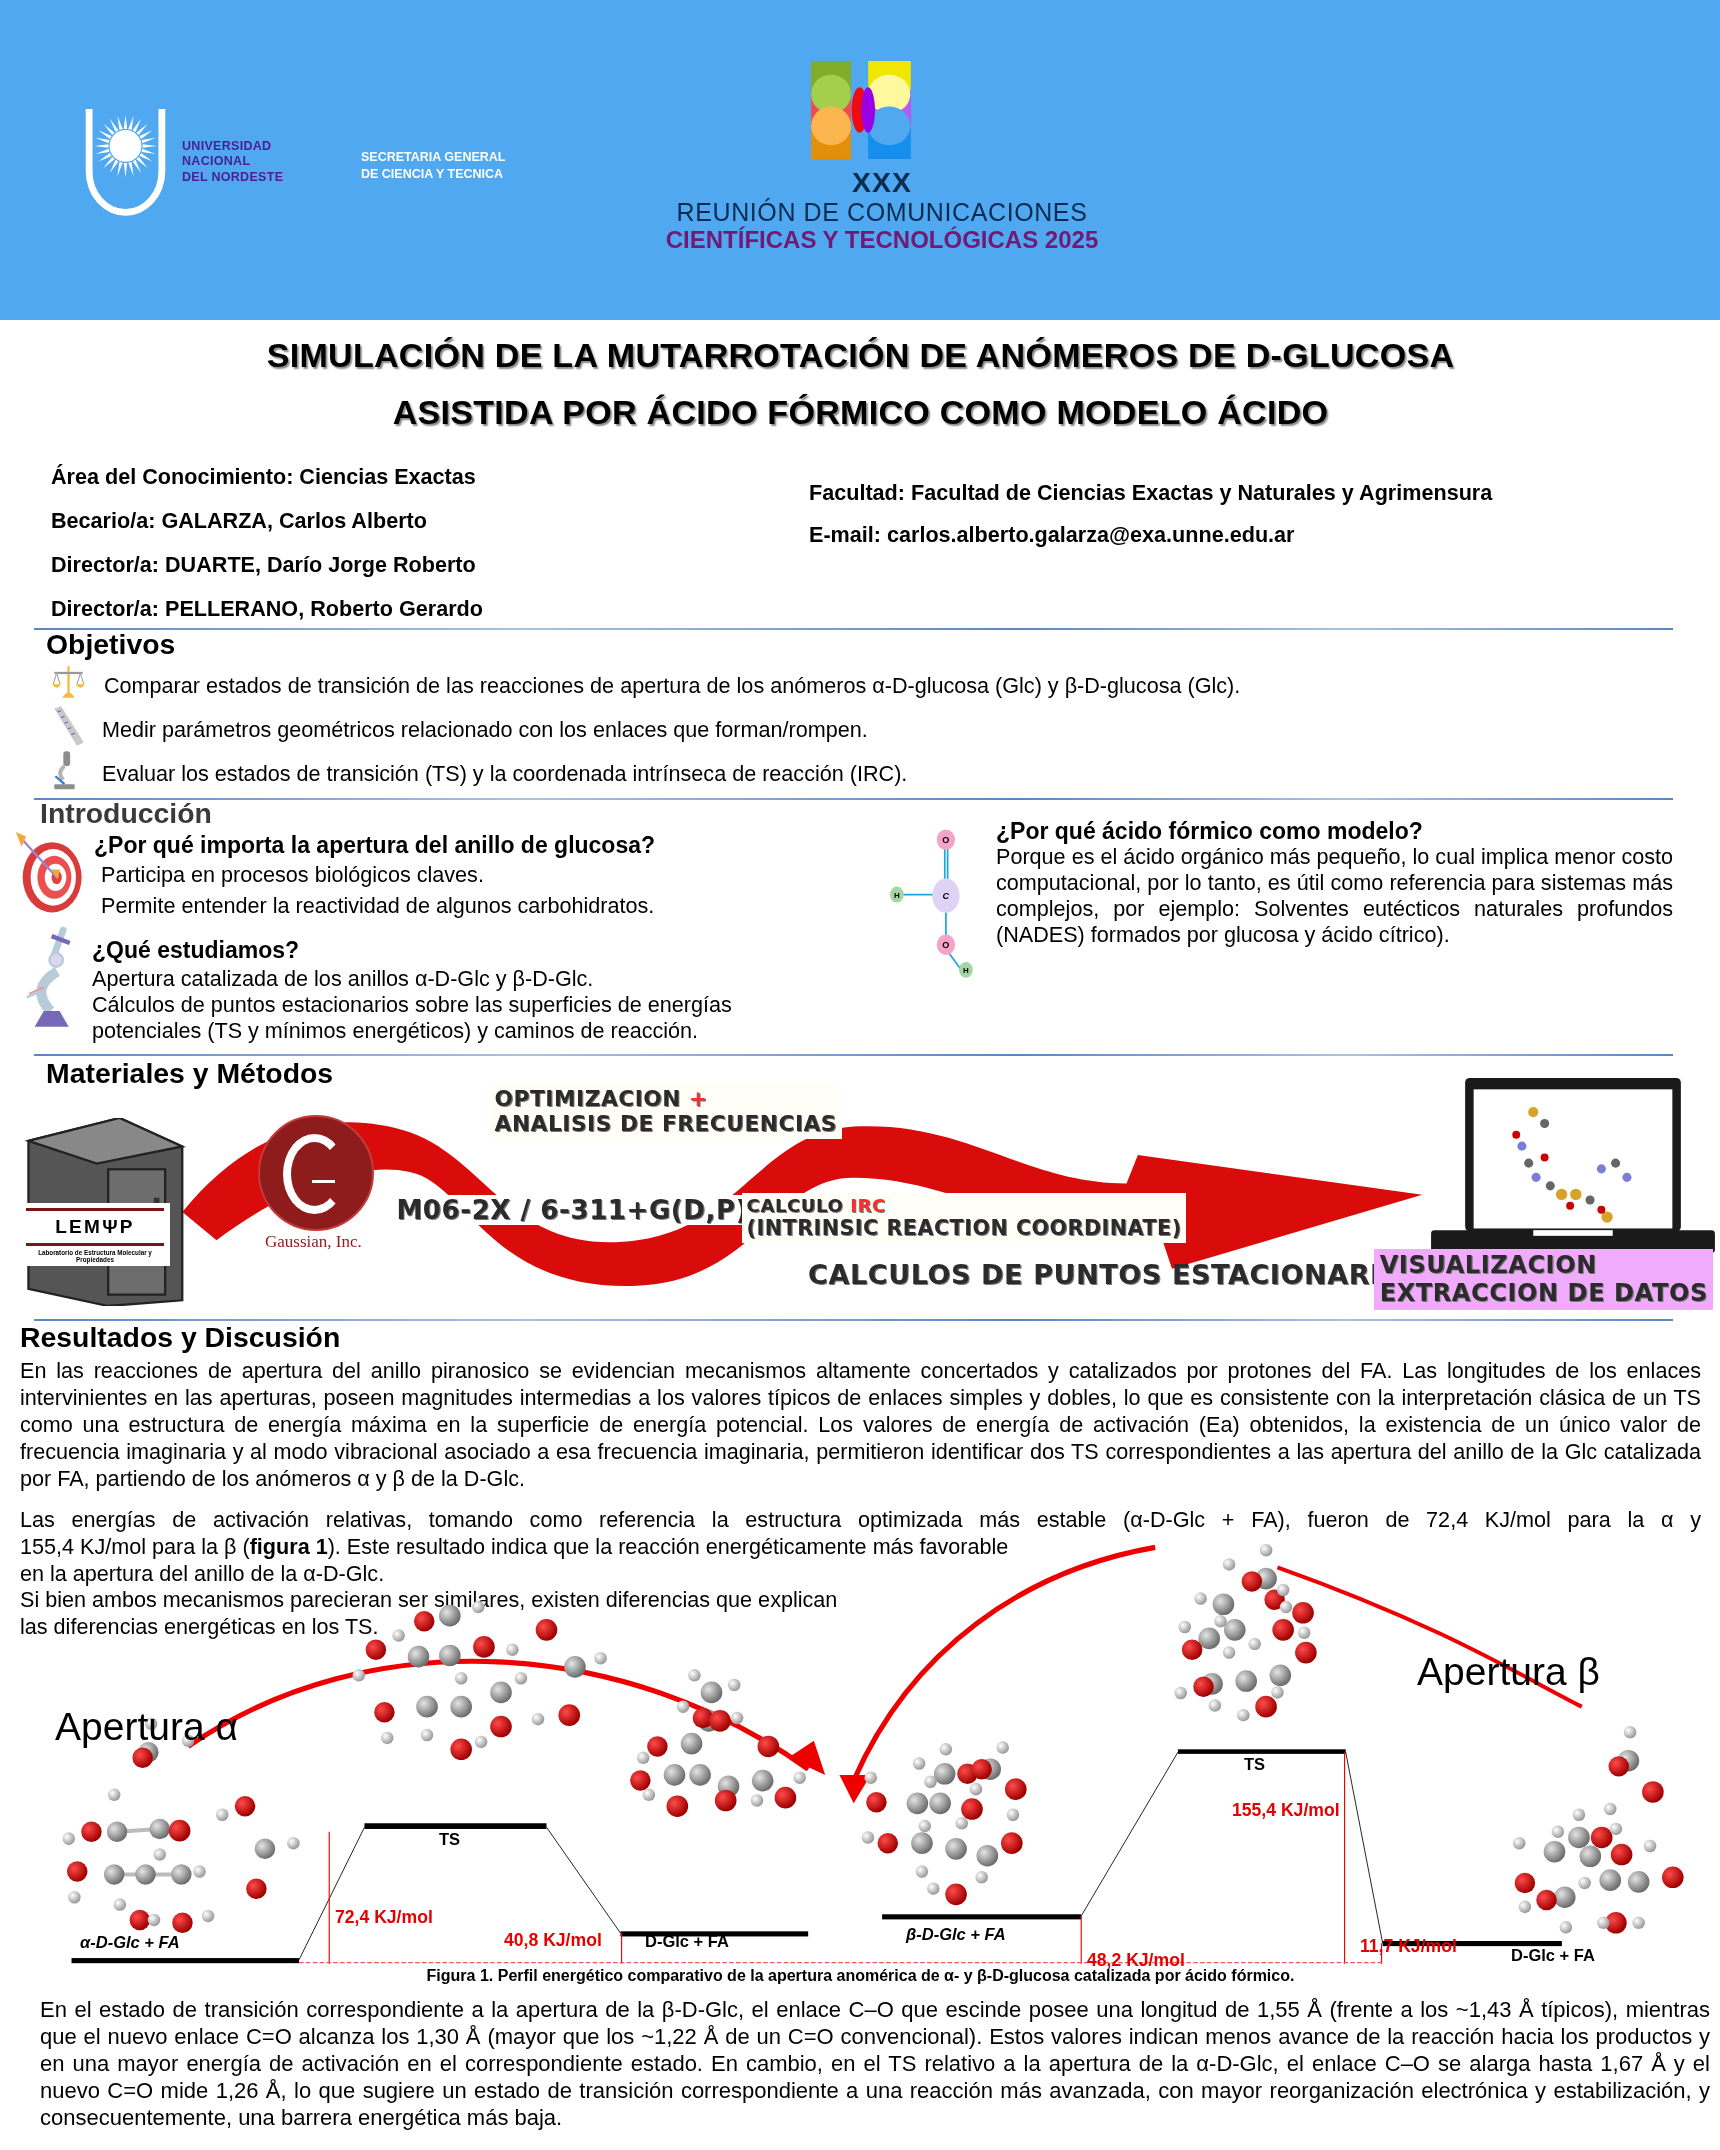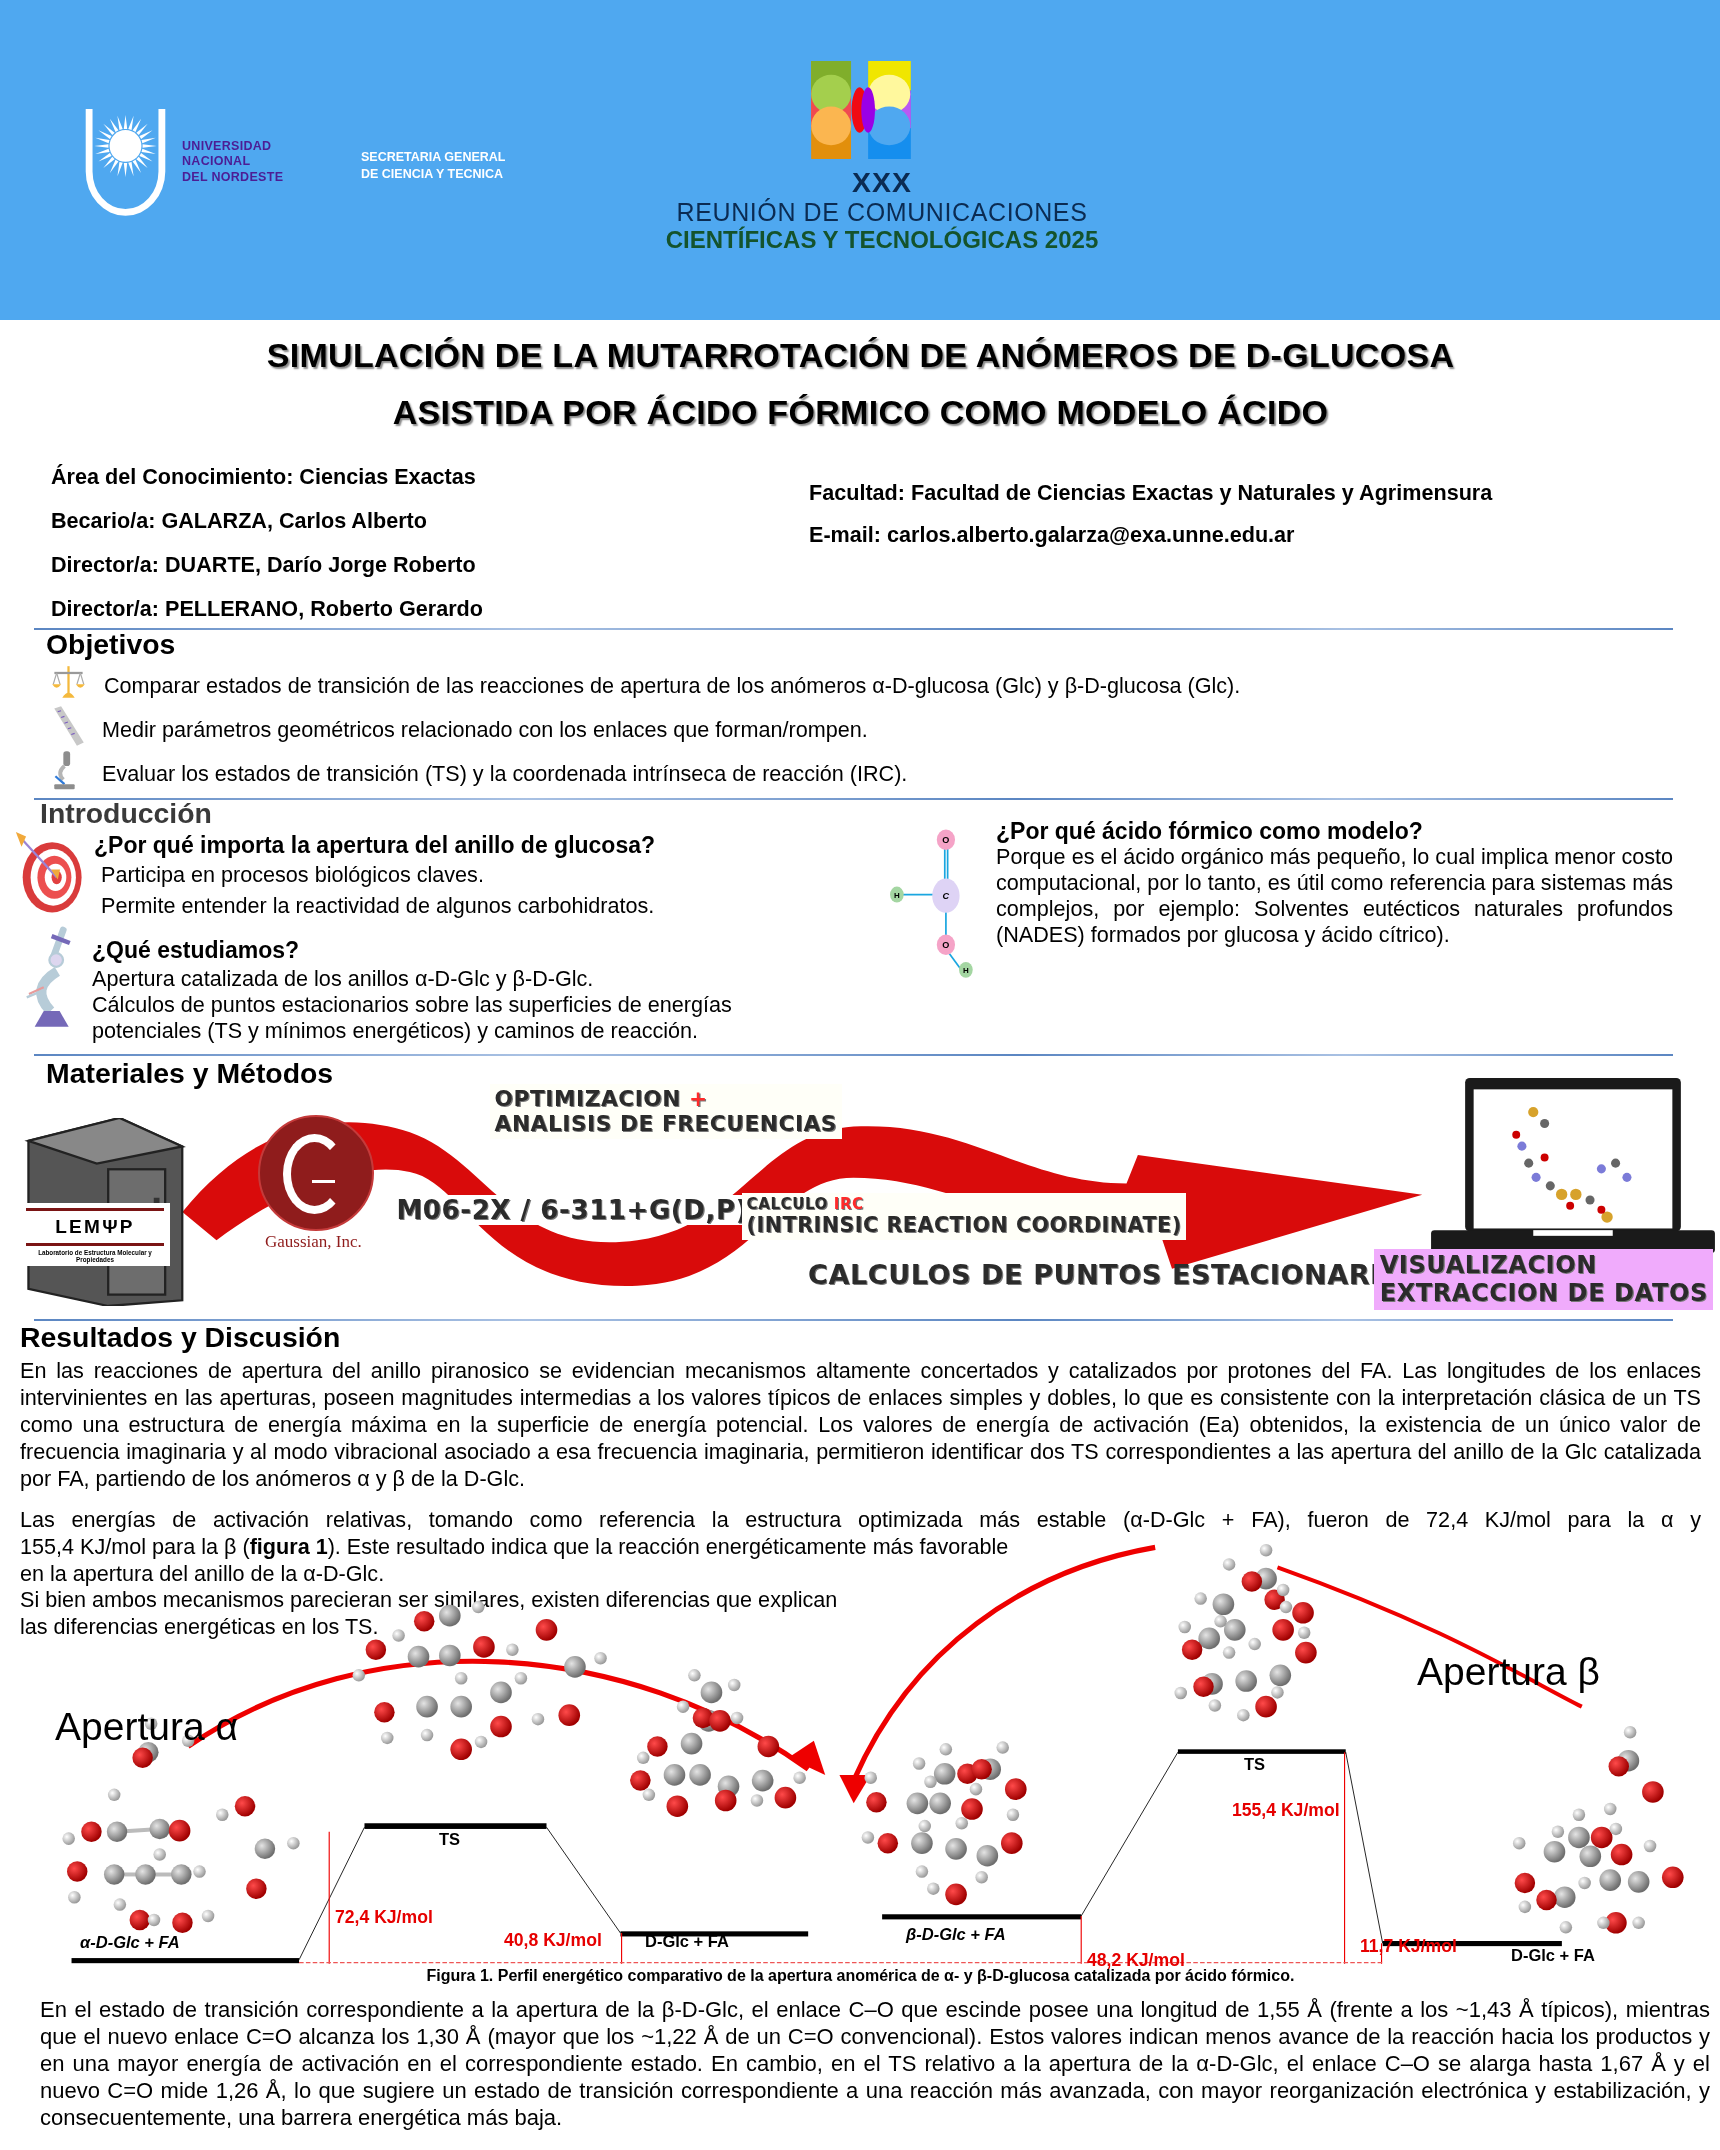--- a/index.html
+++ b/index.html
@@ -9,21 +9,21 @@
   .abs { position: absolute; }
 
   
   #header { position: absolute; left: 0; top: 0; width: 1721px; height: 320px; background: #4fa8f0; }
   .unne-logo { position: absolute; left: 80px; top: 109px; width: 91px; height: 108px; }
   .unne-text { position: absolute; left: 182px; top: 139px; color: #4c1d95; font-weight: bold; font-size: 12.5px; line-height: 15.4px; letter-spacing: 0.3px; }
   .secyt-text { position: absolute; left: 361px; top: 149px; color: #fff; font-weight: bold; font-size: 12.5px; line-height: 17px; }
   .event-logo { position: absolute; left: 811px; top: 61px; width: 100px; height: 98px; }
   .event-xxx { position: absolute; left: 626px; top: 166px; width: 512px; text-align: center; color: #0b2b52; font-weight: 900; font-size: 28.4px; letter-spacing: 1.1px; }
   .event-line1 { position: absolute; left: 626px; top: 198px; width: 512px; text-align: center; color: #0b2b52; font-size: 25px; letter-spacing: 0.6px; }
-  .event-line2 { position: absolute; left: 626px; top: 226px; width: 512px; text-align: center; color: #14532d; font-weight: 900; font-size: 24px; }
+  .event-line2 { position: absolute; left: 626px; top: 226px; width: 512px; text-align: center; color: #701a75; font-weight: 900; font-size: 24px; }
   .code-badge { position: absolute; left: 1354px; top: 154px; color: #fff; font-weight: bold; font-size: 63px; letter-spacing: 1.1px; }
 
   
   .title { position: absolute; left: 0; width: 1721px; text-align: center; font-weight: bold; font-size: 34px; text-shadow: 1.7px 1.7px 1.7px #888; letter-spacing: 0.3px; }
 
   
   .info { position: absolute; font-weight: bold; font-size: 21.6px; }
 
   .rule { position: absolute; height: 1.7px; background: linear-gradient(90deg, #5b86c2, #a9c1e3 30%, #5b86c2 60%, #a9c1e3 80%, #5b86c2); }
 
@@ -219,21 +219,21 @@
   <div style="position:absolute; left:52px; top:63px; width:23px; height:3.4px; background:#fff;"></div>
 </div>
 <div class="abs" style="left:265px; top:1232px; color:#8f1c1c; font-family:'Liberation Serif', serif; font-size:17px;">Gaussian, Inc.</div>
 
 <div class="abs" style="left:490px; top:1084px; background:#fffff8; padding:2.3px 4.6px;">
   <div class="stencil" style="font-size:21.6px;"><span>OPTIMIZACION</span> <span style="color:#ff2a2a;">+</span></div>
   <div class="stencil" style="font-size:21.6px;">ANALISIS DE FRECUENCIAS</div>
 </div>
 <div class="abs stencil" style="left:393px; top:1195px; font-size:26px; background:#fff; padding:0 3.4px;">M06-2X / 6-311+G(D,P)</div>
 <div class="abs" style="left:742px; top:1193px; background:#fffff8; padding:2.3px 4.6px;">
-  <div class="stencil" style="font-size:15px;"><span>CALCULO </span><span style="color:#ff2a2a;">IRC</span></div>
+  <div class="stencil" style="font-size:18px;"><span>CALCULO </span><span style="color:#ff2a2a;">IRC</span></div>
   <div class="stencil" style="font-size:20.5px;">(INTRINSIC REACTION COORDINATE)</div>
 </div>
 <div class="abs stencil" style="left:808px; top:1259px; font-size:27px;">CALCULOS DE PUNTOS ESTACIONARIOS</div>
 
 <svg class="abs" style="left:1431px; top:1078px;" width="284" height="176" viewBox="0 0 500 310">
   <rect x="60" y="0" width="380" height="270" rx="8" fill="#1a1a1a"></rect>
   <rect x="75" y="20" width="350" height="245" fill="#fff"></rect>
   <rect x="0" y="268" width="500" height="40" rx="6" fill="#1a1a1a"></rect>
   <rect x="180" y="268" width="140" height="10" fill="#fff"></rect>
   <g>

